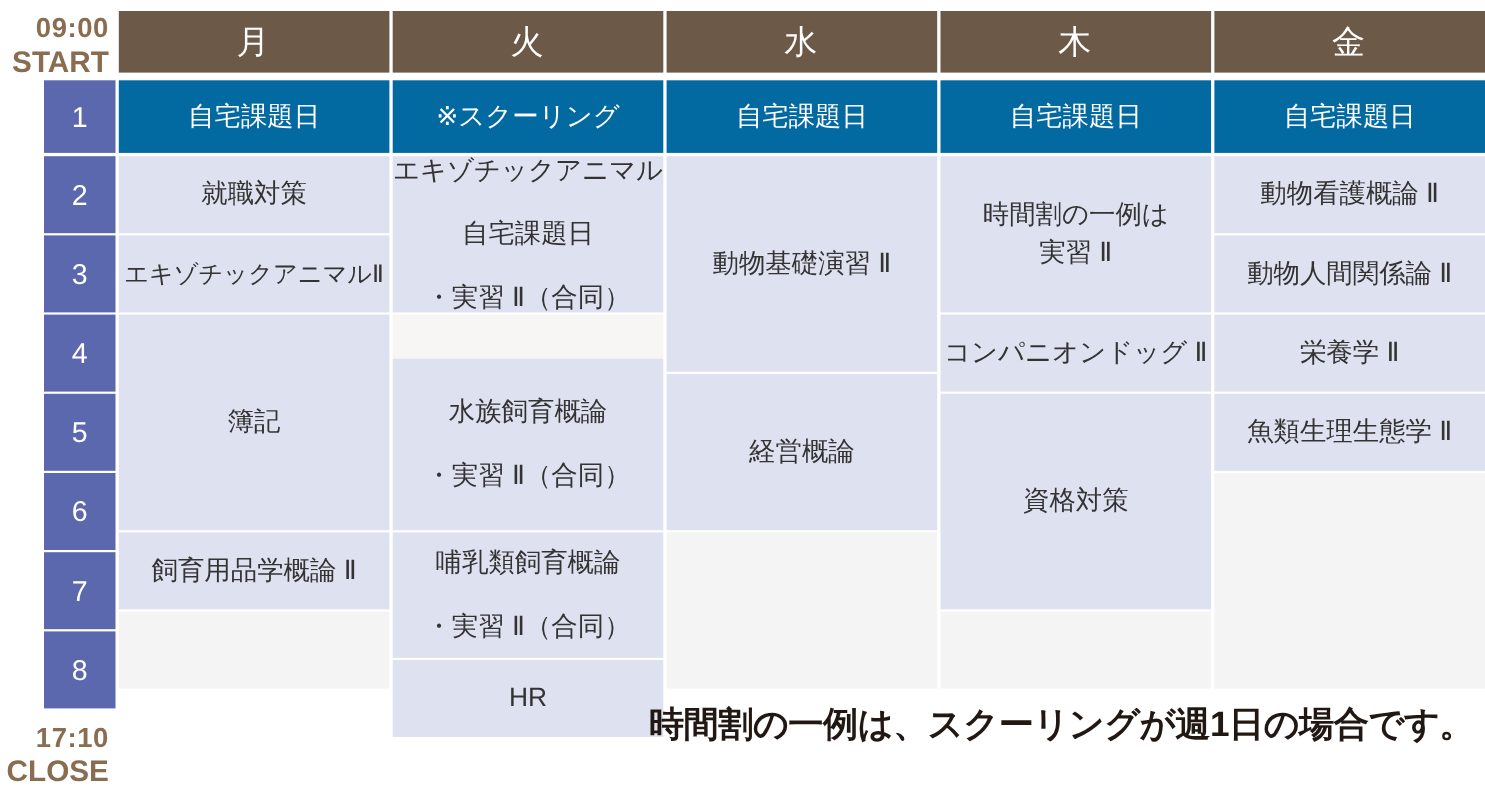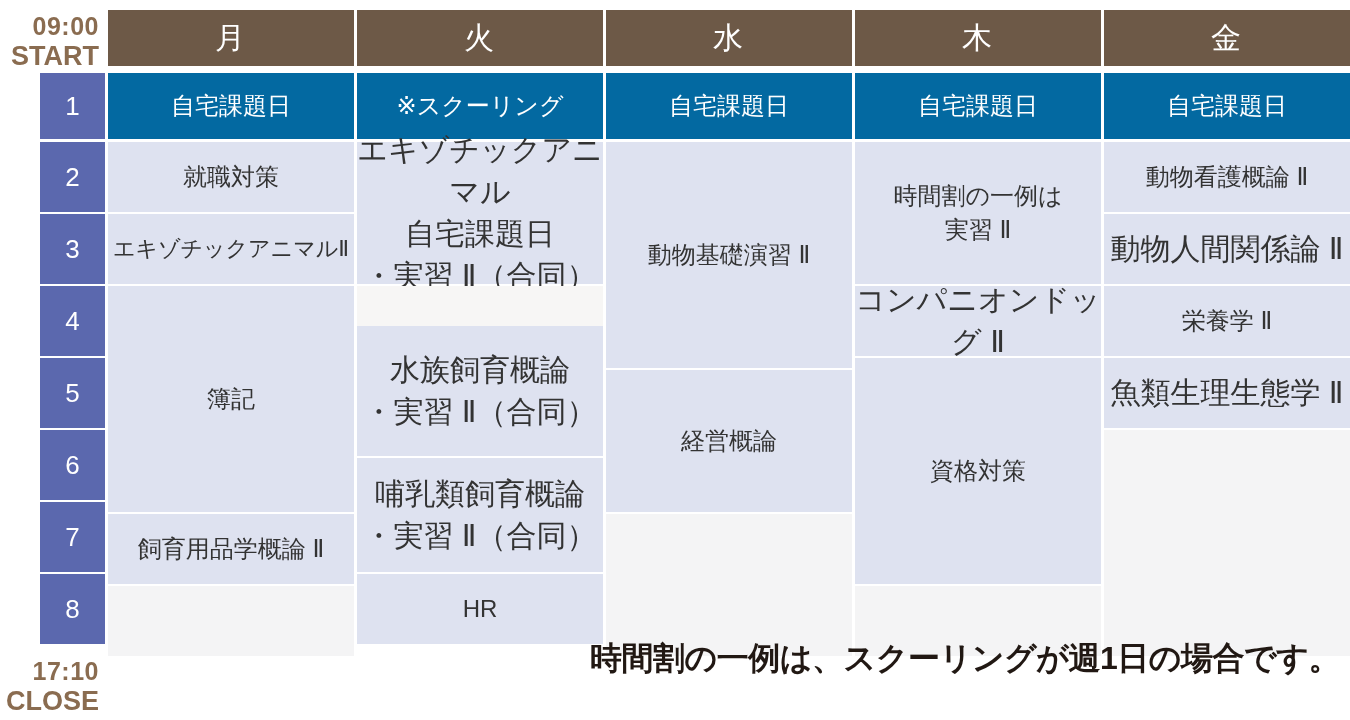--- a/index.html
+++ b/index.html
@@ -35,25 +35,25 @@
   .blk {
     background:#dee2f0; color:#333333; display:flex; flex-direction:column;
     align-items:center; justify-content:center; text-align:center;
     font-size:24px; line-height:1.4; margin-bottom:2px;
   }
   .blk.empty { background:#f4f4f5; }
   .blk.gap   { background:#f7f6f5; margin-bottom:0; }
   .h40  { height:40px; }
   .h70  { height:70px; }
   .h114 { height:114px; }
-  .h130 { height:130px; }
+  .h130 { height:156px; }
   .h142 { height:142px; }
-  .h214 { height:226px; }
+  .h214 { height:196px; }
   .fs22 { font-size:22px; }
-  .fs23 { font-size:30px; }
+  .fs23 { font-size:24px;gap:24px; }
 
   .clock {
     position:absolute; left:0; width:105px; text-align:right; padding-right:6px;
     color:#8a6c50; font-weight:bold; font-size:25px; line-height:1.16; letter-spacing:0.5px;
   }
   .clock .word { font-size:27px; letter-spacing:0; }
   .clock.start { top:12px; }
   .clock.close { top:657px; }
 
   .footnote {

